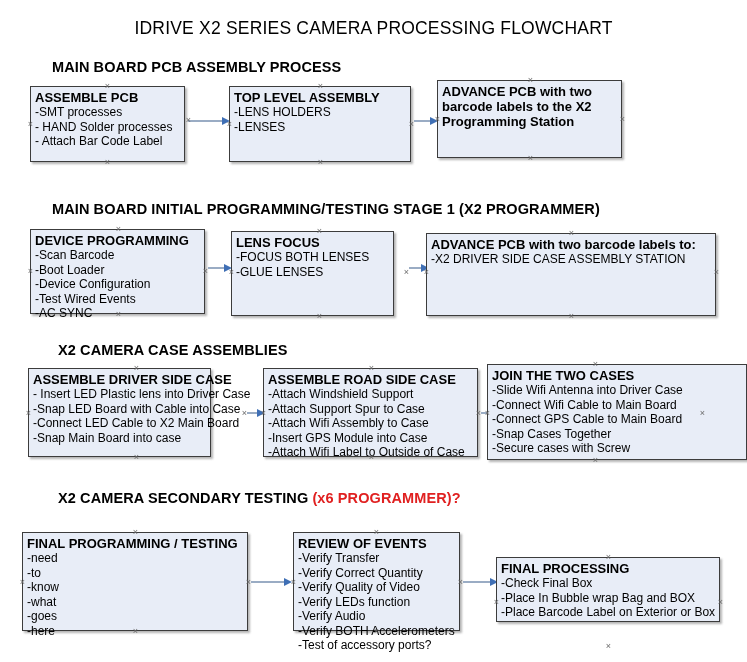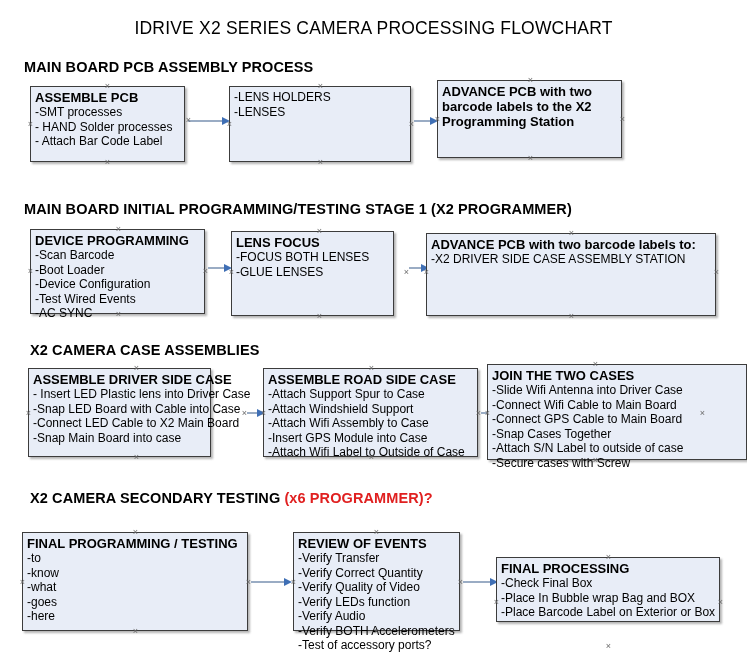--- a/index.html
+++ b/index.html
@@ -29,20 +29,21 @@
     font-weight: normal;
     letter-spacing: 0.2px;
     white-space: nowrap;
   }
   .section-head {
     position: absolute;
     font-size: 14.5px;
     font-weight: bold;
     white-space: nowrap;
     letter-spacing: 0.1px;
+    margin-left: 28px;
   }
   .section-head .accent {
     color: #e02020;
   }
   .node {
     position: absolute;
     box-sizing: border-box;
     background: #e8edf7;
     border: 1px solid #3c3c3c;
     box-shadow: 2px 2px 2px rgba(90,90,90,0.45);
@@ -128,20 +129,21 @@
     <span class="handle" style="left:73px; top:72px;"></span>
   </div>
 
   <div class="connector" style="left:188px; top:117px; width:42px;">
     <span class="shaft"></span>
     <span class="head"></span>
   </div>
   <span class="handle" style="left:185px; top:117px;"></span>
 
   <div class="node" style="left:229px; top:86px; width:182px; height:76px;">
+    <span class="ttl">TOP LEVEL ASSEMBLY</span>
     <ul>
       <li>-LENS HOLDERS</li>
       <li>-LENSES</li>
     </ul>
     <span class="handle" style="left:-4px; top:34px;"></span>
     <span class="handle" style="left:87px; top:-4px;"></span>
     <span class="handle" style="left:87px; top:72px;"></span>
     <span class="handle" style="left:178px; top:34px;"></span>
   </div>
 
@@ -225,22 +227,22 @@
   </div>
 
   <div class="connector" style="left:247px; top:409px; width:18px;">
     <span class="shaft"></span>
     <span class="head"></span>
   </div>
 
   <div class="node" style="left:263px; top:368px; width:215px; height:89px;">
     <span class="ttl">ASSEMBLE ROAD SIDE CASE</span>
     <ul>
+      <li>-Attach Windshield Support</li>
       <li>-Attach Support Spur to Case</li>
-      <li>-Attach Windshield Support</li>
       <li>-Attach Wifi Assembly to Case</li>
       <li>-Insert GPS Module into Case</li>
       <li>-Attach Wifi Label to Outside of Case</li>
     </ul>
     <span class="handle" style="left:-4px; top:41px;"></span>
     <span class="handle" style="left:104px; top:-4px;"></span>
     <span class="handle" style="left:104px; top:85px;"></span>
     <span class="handle" style="left:211px; top:41px;"></span>
   </div>
 
@@ -249,36 +251,36 @@
     <span class="head"></span>
   </div>
 
   <div class="node" style="left:487px; top:364px; width:260px; height:96px;">
     <span class="ttl">JOIN THE TWO CASES</span>
     <ul>
       <li>-Slide Wifi Antenna into Driver Case</li>
       <li>-Connect Wifi Cable to Main Board</li>
       <li>-Connect GPS Cable to Main Board</li>
       <li>-Snap Cases Together</li>
-      <li>-Attach S/N Label to outside of case</li>
       <li>-Secure cases with Screw</li>
     </ul>
     <span class="handle" style="left:-4px; top:45px;"></span>
     <span class="handle" style="left:104px; top:-4px;"></span>
     <span class="handle" style="left:104px; top:92px;"></span>
     <span class="handle" style="left:211px; top:45px;"></span>
   </div>
 
   <div class="section-head" style="left:30px; top:490px;">
     <span>X2 CAMERA SECONDARY TESTING </span><span class="accent">(x6 PROGRAMMER)?</span>
   </div>
 
   <div class="node red" style="left:22px; top:532px; width:226px; height:99px;">
     <span class="ttl">FINAL PROGRAMMING / TESTING</span>
     <ul>
+      <li>-need</li>
       <li>-to</li>
       <li>-know</li>
       <li>-what</li>
       <li>-goes</li>
       <li>-here</li>
     </ul>
     <span class="handle" style="left:-4px; top:46px;"></span>
     <span class="handle" style="left:109px; top:-4px;"></span>
     <span class="handle" style="left:109px; top:95px;"></span>
     <span class="handle" style="left:222px; top:46px;"></span>

